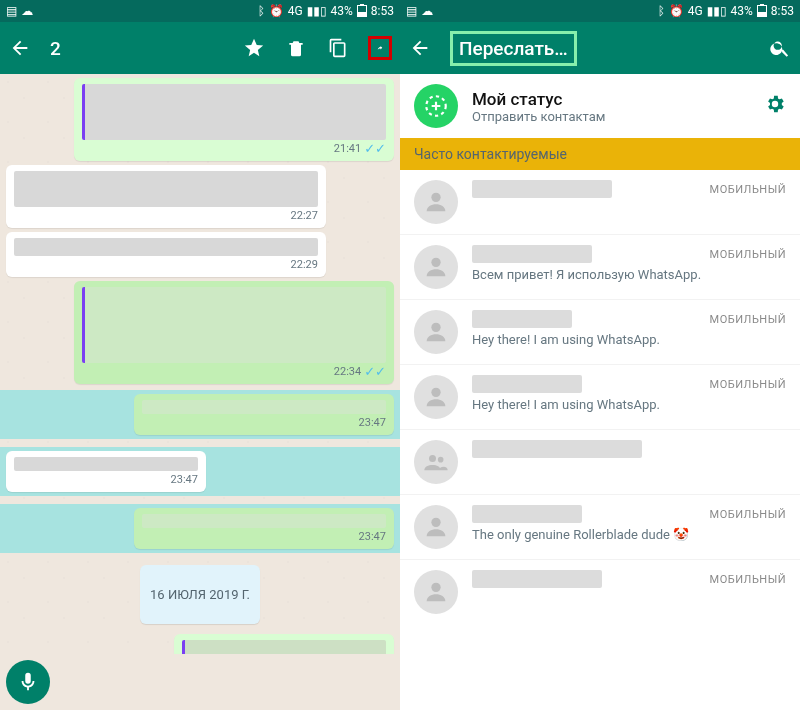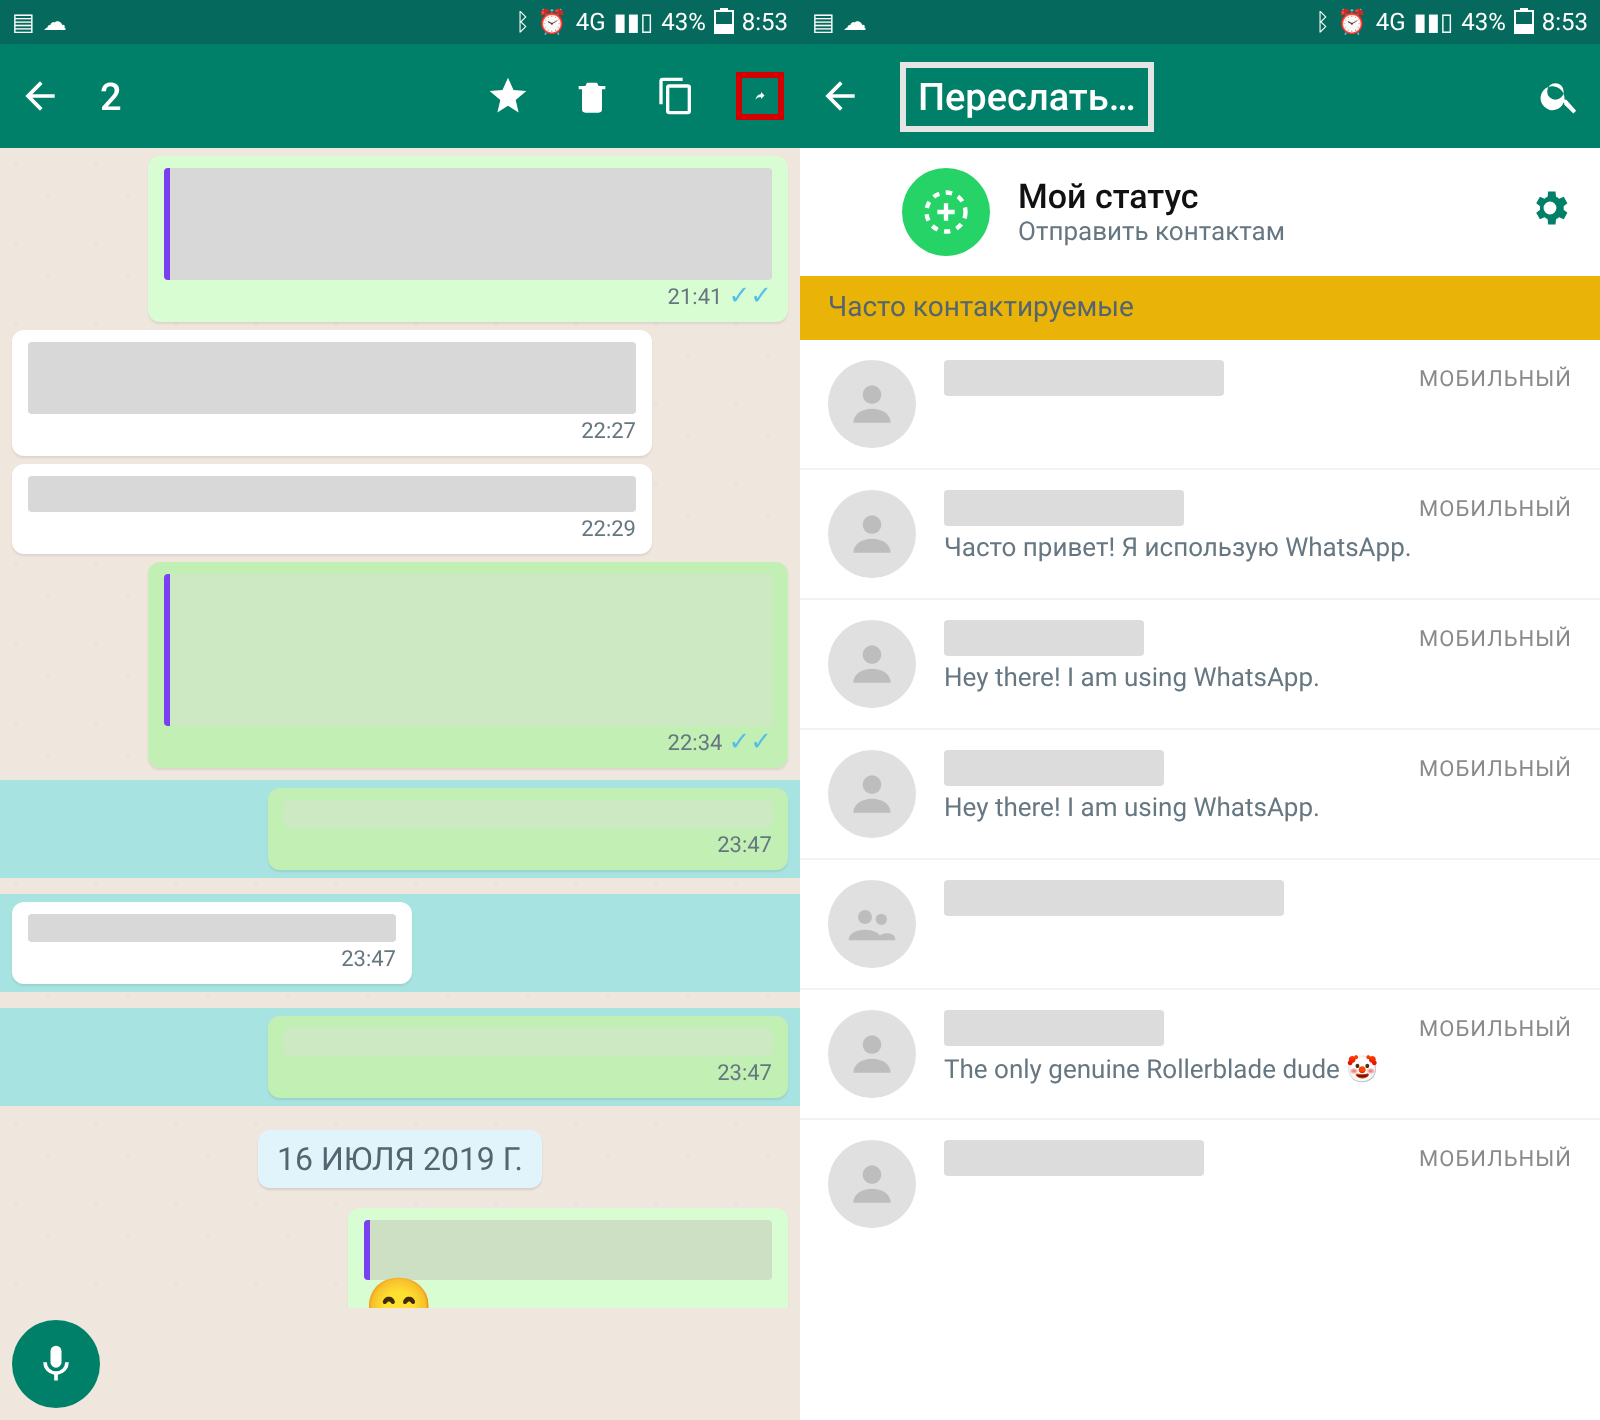--- a/index.html
+++ b/index.html
@@ -24,34 +24,34 @@
   .chatbg { flex:1; background:#efe7de; background-image: radial-gradient(circle at 20% 20%, rgba(0,0,0,0.015) 1px, transparent 1px), radial-gradient(circle at 60% 60%, rgba(0,0,0,0.015) 1px, transparent 1px); background-size: 40px 40px; overflow-y:hidden; padding:4px 6px 0 6px; display:flex; flex-direction:column; gap:4px;}
   .bubble { border-radius:6px; padding:6px 8px; box-shadow:0 1px 1px rgba(0,0,0,0.08); position:relative; max-width:320px;}
   .out { background:#d9fdd3; align-self:flex-end;}
   .out.sel{background:#c2efb4;}
   .in { background:#ffffff; align-self:flex-start;}
   .time { font-size:11px; color:#667781; display:flex; justify-content:flex-end; gap:3px; align-items:center; margin-top:2px;}
   .time .tick{color:#53bdeb;font-size:13px;line-height:10px;}
   .redact { background:#d8d8d8; border-radius:2px;}
   .selrow{ background:#a7e3e0; padding:4px 6px; margin:2px -6px;}
   .selrow .bubble{margin:0;}
-  .datechip{ align-self:center; background:#e1f3fb; color:#54656f; font-size:16px; padding:5px 10px; border-radius:6px; box-shadow:0 1px 1px rgba(0,0,0,0.1); margin:6px 0;}
+  .datechip{ align-self:center; background:#e1f3fb; color:#54656f; font-size:13px; padding:22px 10px; border-radius:6px; box-shadow:0 1px 1px rgba(0,0,0,0.1); margin:6px 0;}
   .emojimsg{font-size:28px;line-height:1;}
   
   .composer{ height:56px; background:transparent; display:flex; align-items:center; padding:6px; gap:6px;}
   .composer .field{flex:1; background:#fff; border-radius:24px; height:44px; display:flex; align-items:center; padding:0 10px; gap:10px; box-shadow:0 1px 1px rgba(0,0,0,0.1);}
   .composer .field input{flex:1;border:none;outline:none;font-size:16px;color:#3b4a54;background:transparent;}
   .composer .send{width:44px;height:44px;border-radius:50%;background:#008069;display:flex;align-items:center;justify-content:center;}
   .composer svg{fill:#54656f;}
   .composer .send svg{fill:#fff;}
   
   .rtoolbar-title{font-size:19px;font-weight:500; padding:4px 10px;}
-  .rtoolbar .fwd-highlight{border:3px solid #e5e5e5;}
+  .rtoolbar .fwd-highlight{border:3px solid #86efac;}
   .list{flex:1;background:#fff;overflow:hidden;display:flex;flex-direction:column;}
-  .statusrow{display:flex;align-items:center;padding:10px 14px;gap:14px;margin-left:37px;}
+  .statusrow{display:flex;align-items:center;padding:10px 14px;gap:14px;}
   .statusrow .statusbadge{width:44px;height:44px;border-radius:50%;background:#25d366;display:flex;align-items:center;justify-content:center;}
   .statusrow .info .t1{font-size:17px;font-weight:500;color:#111;}
   .statusrow .info .t2{font-size:13px;color:#667781;}
   .statusrow .gear{margin-left:auto;}
   .sectionhdr{background:#eab308;color:#54656f;font-size:14px;padding:8px 14px;}
   .contact{display:flex;align-items:flex-start;padding:10px 14px;gap:14px;border-bottom:1px solid #f2f2f2;}
   .contact .avatar{width:44px;height:44px;border-radius:50%;background:#e0e0e0;display:flex;align-items:center;justify-content:center;flex-shrink:0;}
   .contact .avatar svg{fill:#bdbdbd;}
   .contact .cinfo{flex:1;display:flex;flex-direction:column;gap:4px;}
   .contact .nameblock{display:flex;align-items:center;}
@@ -261,21 +261,21 @@
             <svg viewBox="0 0 24 24" width="28" height="28">
               <circle cx="12" cy="8" r="4"></circle>
               <path d="M4 20c0-4 4-6 8-6s8 2 8 6z"></path>
             </svg>
           </div>
         <div class="cinfo">
           <div class="nameblock">
               <div class="nameredact" style="width:120px;"></div>
               <span class="type">МОБИЛЬНЫЙ</span>
             </div>
-          <div class="status">Часто привет! Я использую WhatsApp.</div>
+          <div class="status">Всем привет! Я использую WhatsApp.</div>
         </div>
       </div>
 
       <div class="contact">
         <div class="avatar">
             <svg viewBox="0 0 24 24" width="28" height="28">
               <circle cx="12" cy="8" r="4"></circle>
               <path d="M4 20c0-4 4-6 8-6s8 2 8 6z"></path>
             </svg>
           </div>

